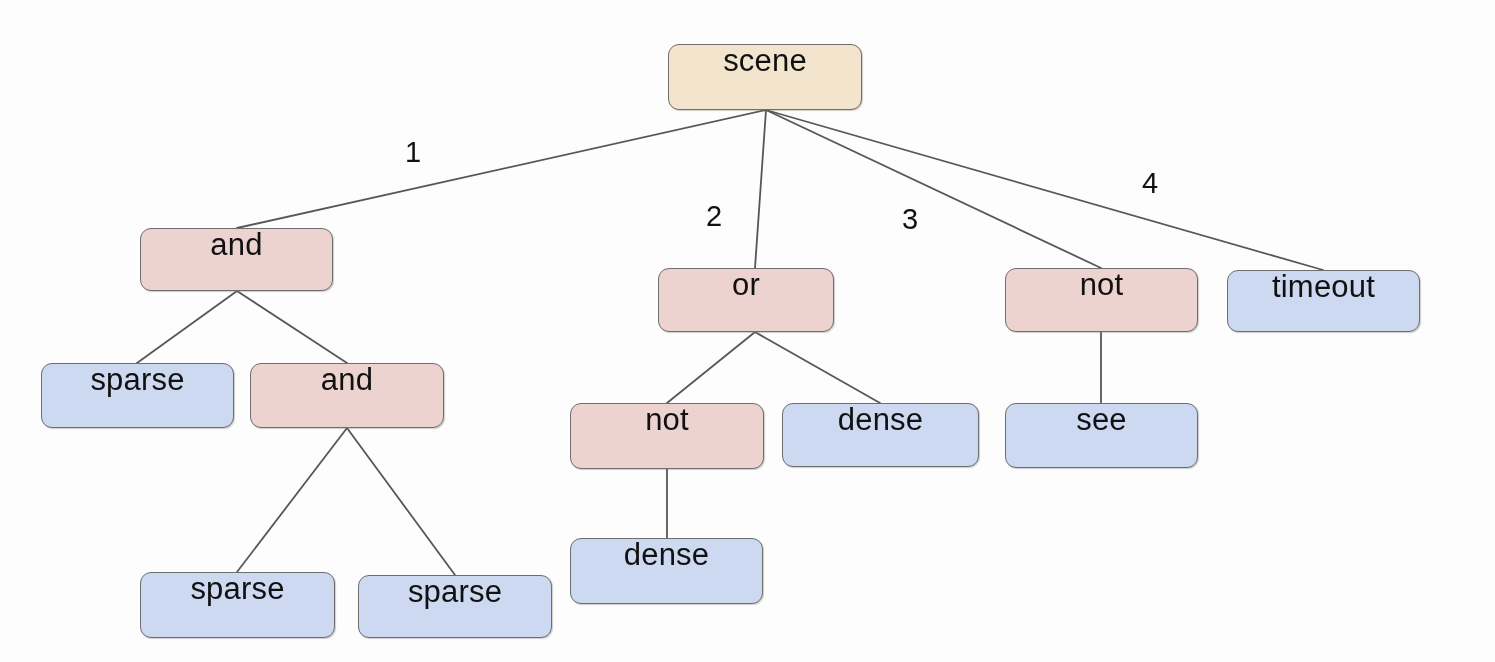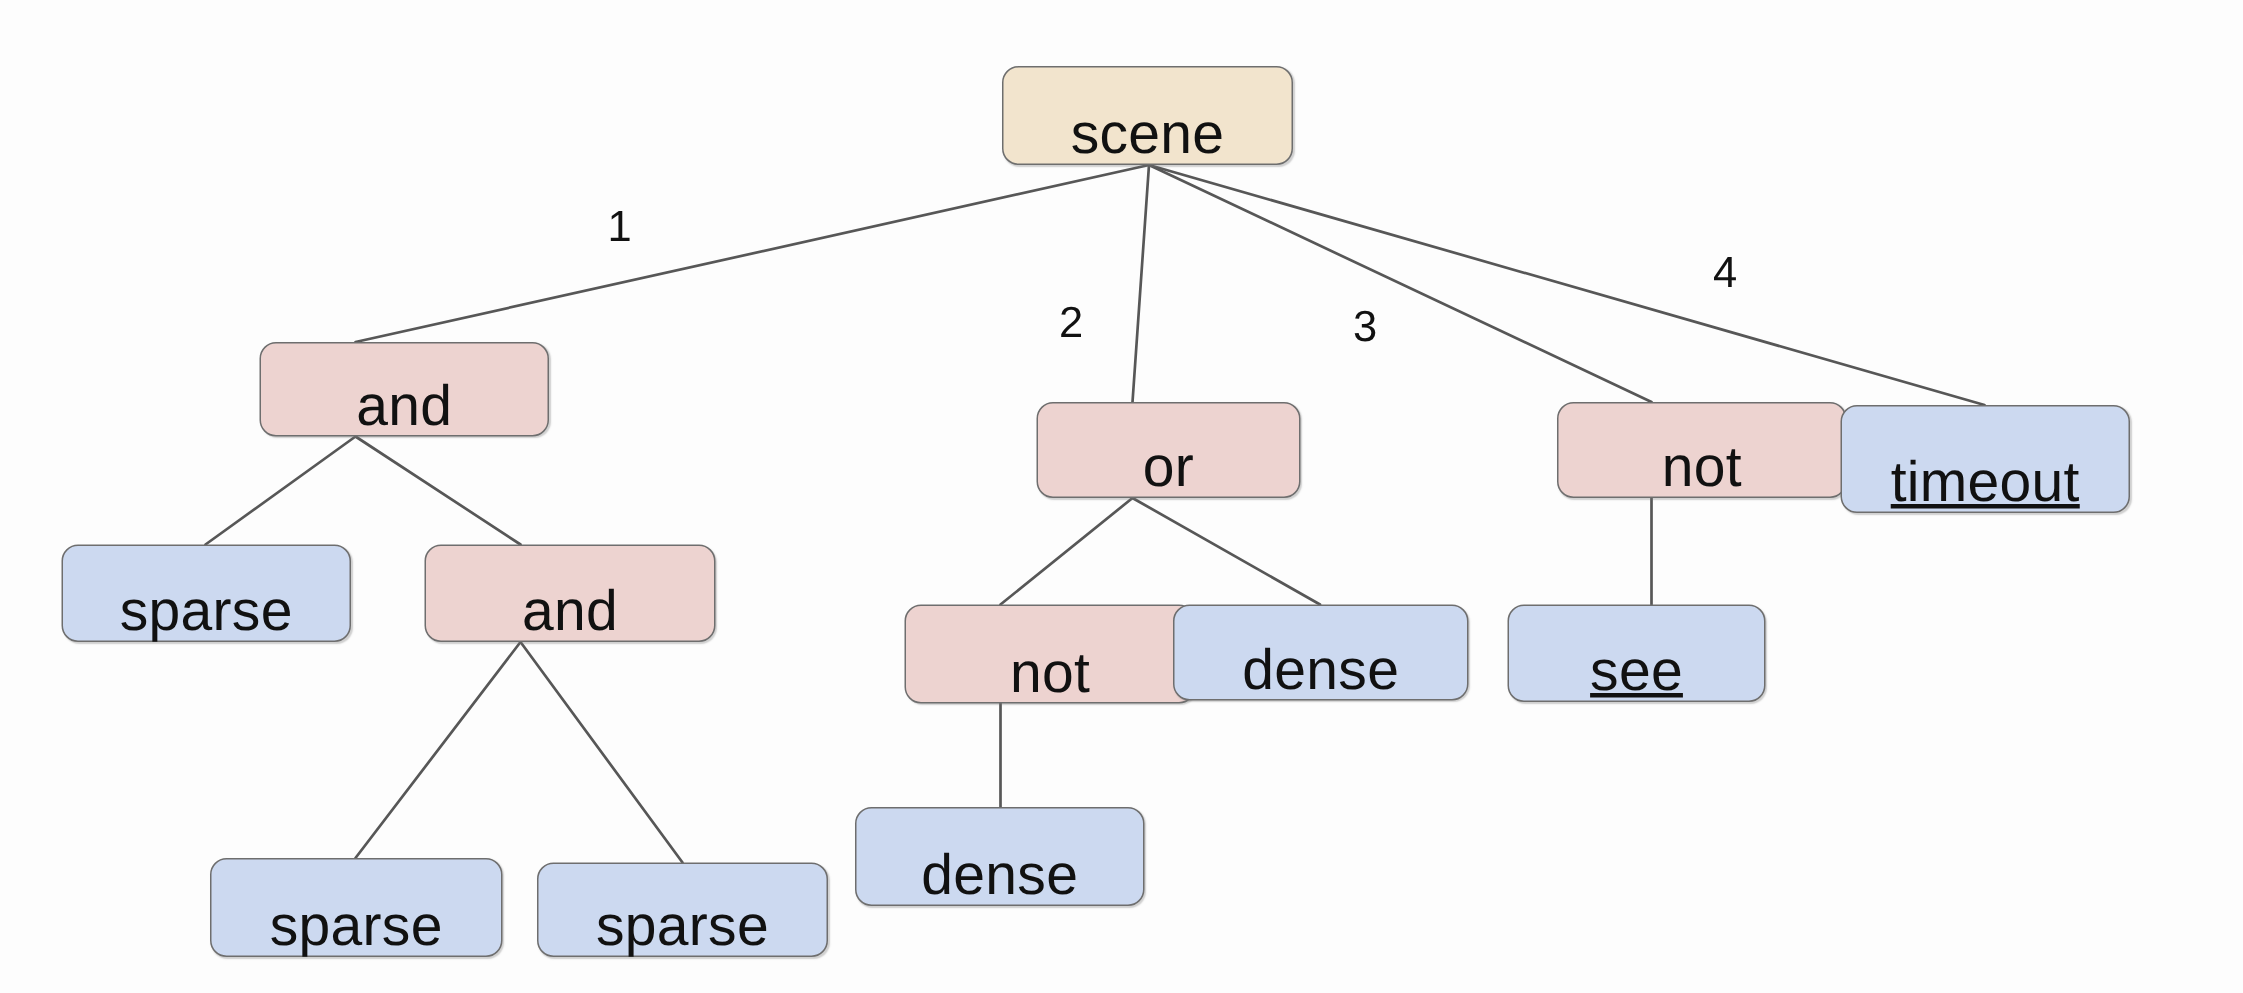--- a/index.html
+++ b/index.html
@@ -22,29 +22,29 @@
     width: 1495px;
     height: 662px;
     pointer-events: none;
   }
   .node {
     position: absolute;
     box-sizing: border-box;
     border: 1.6px solid #6e6e6e;
     border-radius: 11px;
     display: flex;
-    align-items: flex-end;
+    align-items: flex-start;
     justify-content: center;
     color: #111111;
-    font-size: 38px;
+    font-size: 31px;
     line-height: 1;
     letter-spacing: 0.2px;
     box-shadow: 1px 1px 1px rgba(120,120,120,0.35);
   }
-  .node.op    { background: #edd3d0; margin-left: 33px; }
+  .node.op    { background: #edd3d0; }
   .node.leaf  { background: #ccd9f0; }
   .node.root  { background: #f2e4cd; }
   .node .label { display: block; }
   .edge-label {
     position: absolute;
     color: #111111;
     font-size: 29px;
     line-height: 1;
     transform: translate(-50%, -50%);
     white-space: nowrap;
@@ -76,36 +76,36 @@
       </div>
       <div class="node op" style="left: 140px; top: 228px; width: 193px; height: 63px;">
         <span class="label">and</span>
       </div>
       <div class="node op" style="left: 658px; top: 268px; width: 176px; height: 64px;">
         <span class="label">or</span>
       </div>
       <div class="node op" style="left: 1005px; top: 268px; width: 193px; height: 64px;">
         <span class="label">not</span>
       </div>
-      <div class="node leaf" style="left: 1227px; top: 270px; width: 193px; height: 72px; text-decoration: underline;">
+      <div class="node leaf" style="left: 1227px; top: 270px; width: 193px; height: 62px;">
         <span class="label">timeout</span>
       </div>
       <div class="node leaf" style="left: 41px; top: 363px; width: 193px; height: 65px;">
         <span class="label">sparse</span>
       </div>
       <div class="node op" style="left: 250px; top: 363px; width: 194px; height: 65px;">
         <span class="label">and</span>
       </div>
       <div class="node op" style="left: 570px; top: 403px; width: 194px; height: 66px;">
         <span class="label">not</span>
       </div>
       <div class="node leaf" style="left: 782px; top: 403px; width: 197px; height: 64px;">
         <span class="label">dense</span>
       </div>
-      <div class="node leaf" style="left: 1005px; top: 403px; width: 172px; height: 65px; text-decoration: underline;">
+      <div class="node leaf" style="left: 1005px; top: 403px; width: 193px; height: 65px;">
         <span class="label">see</span>
       </div>
       <div class="node leaf" style="left: 570px; top: 538px; width: 193px; height: 66px;">
         <span class="label">dense</span>
       </div>
       <div class="node leaf" style="left: 140px; top: 572px; width: 195px; height: 66px;">
         <span class="label">sparse</span>
       </div>
       <div class="node leaf" style="left: 358px; top: 575px; width: 194px; height: 63px;">
         <span class="label">sparse</span>

